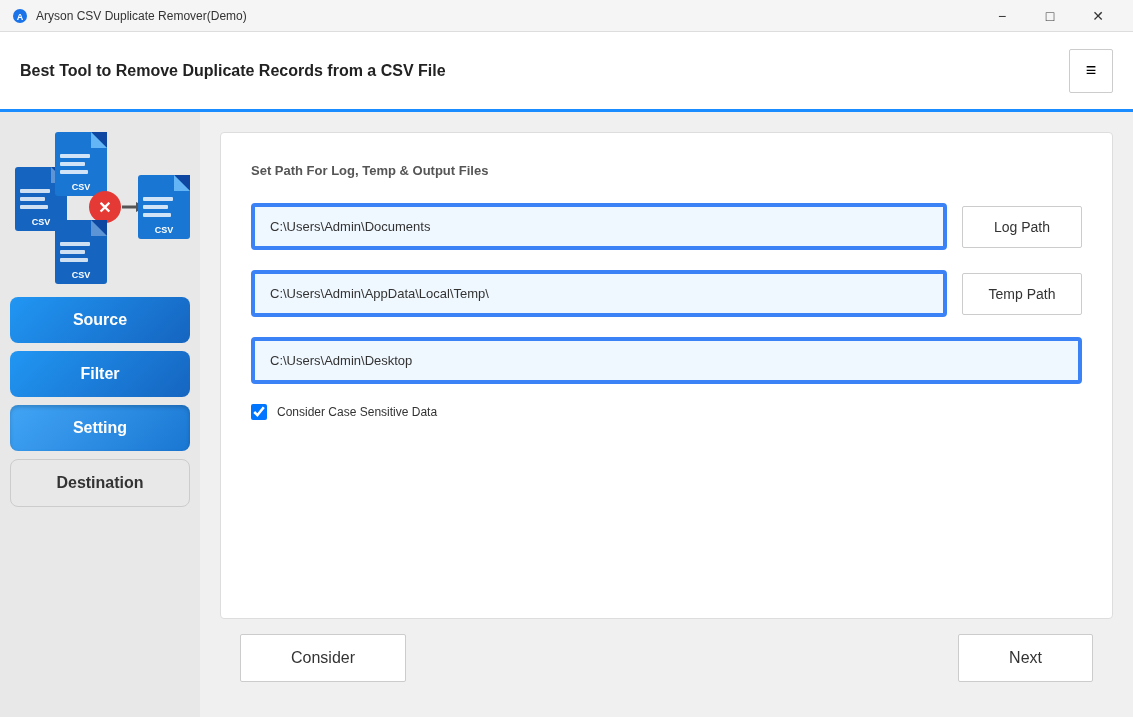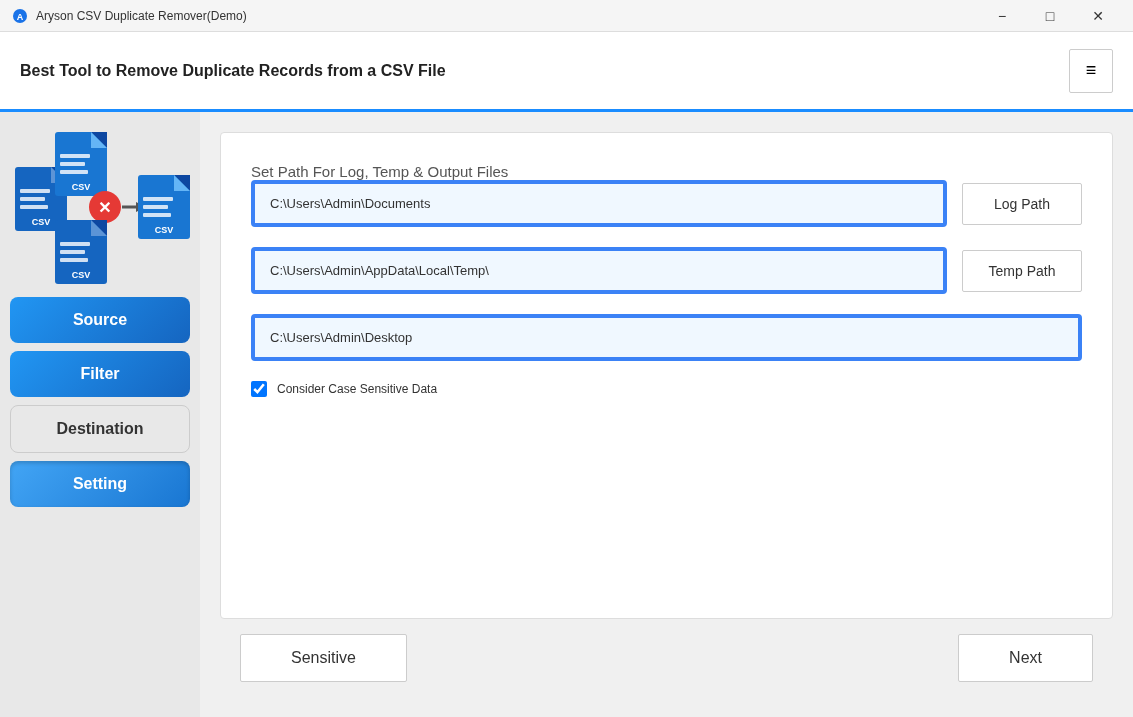--- a/index.html
+++ b/index.html
@@ -120,23 +120,24 @@
 
     .content-panel {
       background: white;
       border: 1px solid #ddd;
       border-radius: 4px;
       flex: 1;
       padding: 30px;
     }
 
     .panel-title {
-      font-size: 15px;
-      font-weight: 400;
+      font-size: 13px;
+      font-weight: 700;
       color: #555;
+      margin-bottom: 25px;
     }
 
     
     .path-row {
       display: flex;
       align-items: center;
       gap: 15px;
       margin-bottom: 20px;
     }
     .path-input {
@@ -280,22 +281,22 @@
           <rect x="5" y="30" width="25" height="4" rx="1" fill="white" opacity="0.8"></rect>
           <rect x="5" y="38" width="28" height="4" rx="1" fill="white" opacity="0.8"></rect>
           <text x="26" y="58" text-anchor="middle" font-size="9" fill="white" font-weight="bold">CSV</text>
         </g>
       </svg>
     </div>
 
     <div class="sidebar-nav">
       <button class="sidebar-btn">Source</button>
       <button class="sidebar-btn">Filter</button>
+      <button class="sidebar-btn active">Setting</button>
       <button class="sidebar-btn destination">Destination</button>
-      <button class="sidebar-btn active">Setting</button>
     </div>
   </div>
 
   <div class="content-area">
     <div class="content-panel">
       <div class="panel-title">Set Path For Log, Temp &amp; Output Files</div>
 
       <div class="path-row">
         <input type="text" class="path-input" readonly="" value="C:\Users\Admin\Documents" style="">
         <button class="path-btn">Log Path</button>
@@ -310,17 +311,17 @@
         <input type="text" class="path-input" readonly="" value="C:\Users\Admin\Desktop" style="">
       </div>
 
       <div class="checkbox-row">
         <input type="checkbox" id="caseSensitive" checked="" style="">
         <label class="checkbox-label" for="caseSensitive">Consider Case Sensitive Data</label>
       </div>
     </div>
 
     <div class="bottom-nav">
-      <button class="nav-btn">Sensitive</button>
+      <button class="nav-btn">Consider</button>
       <button class="nav-btn">Next</button>
     </div>
   </div>
 </div>
 
 </body></html>

